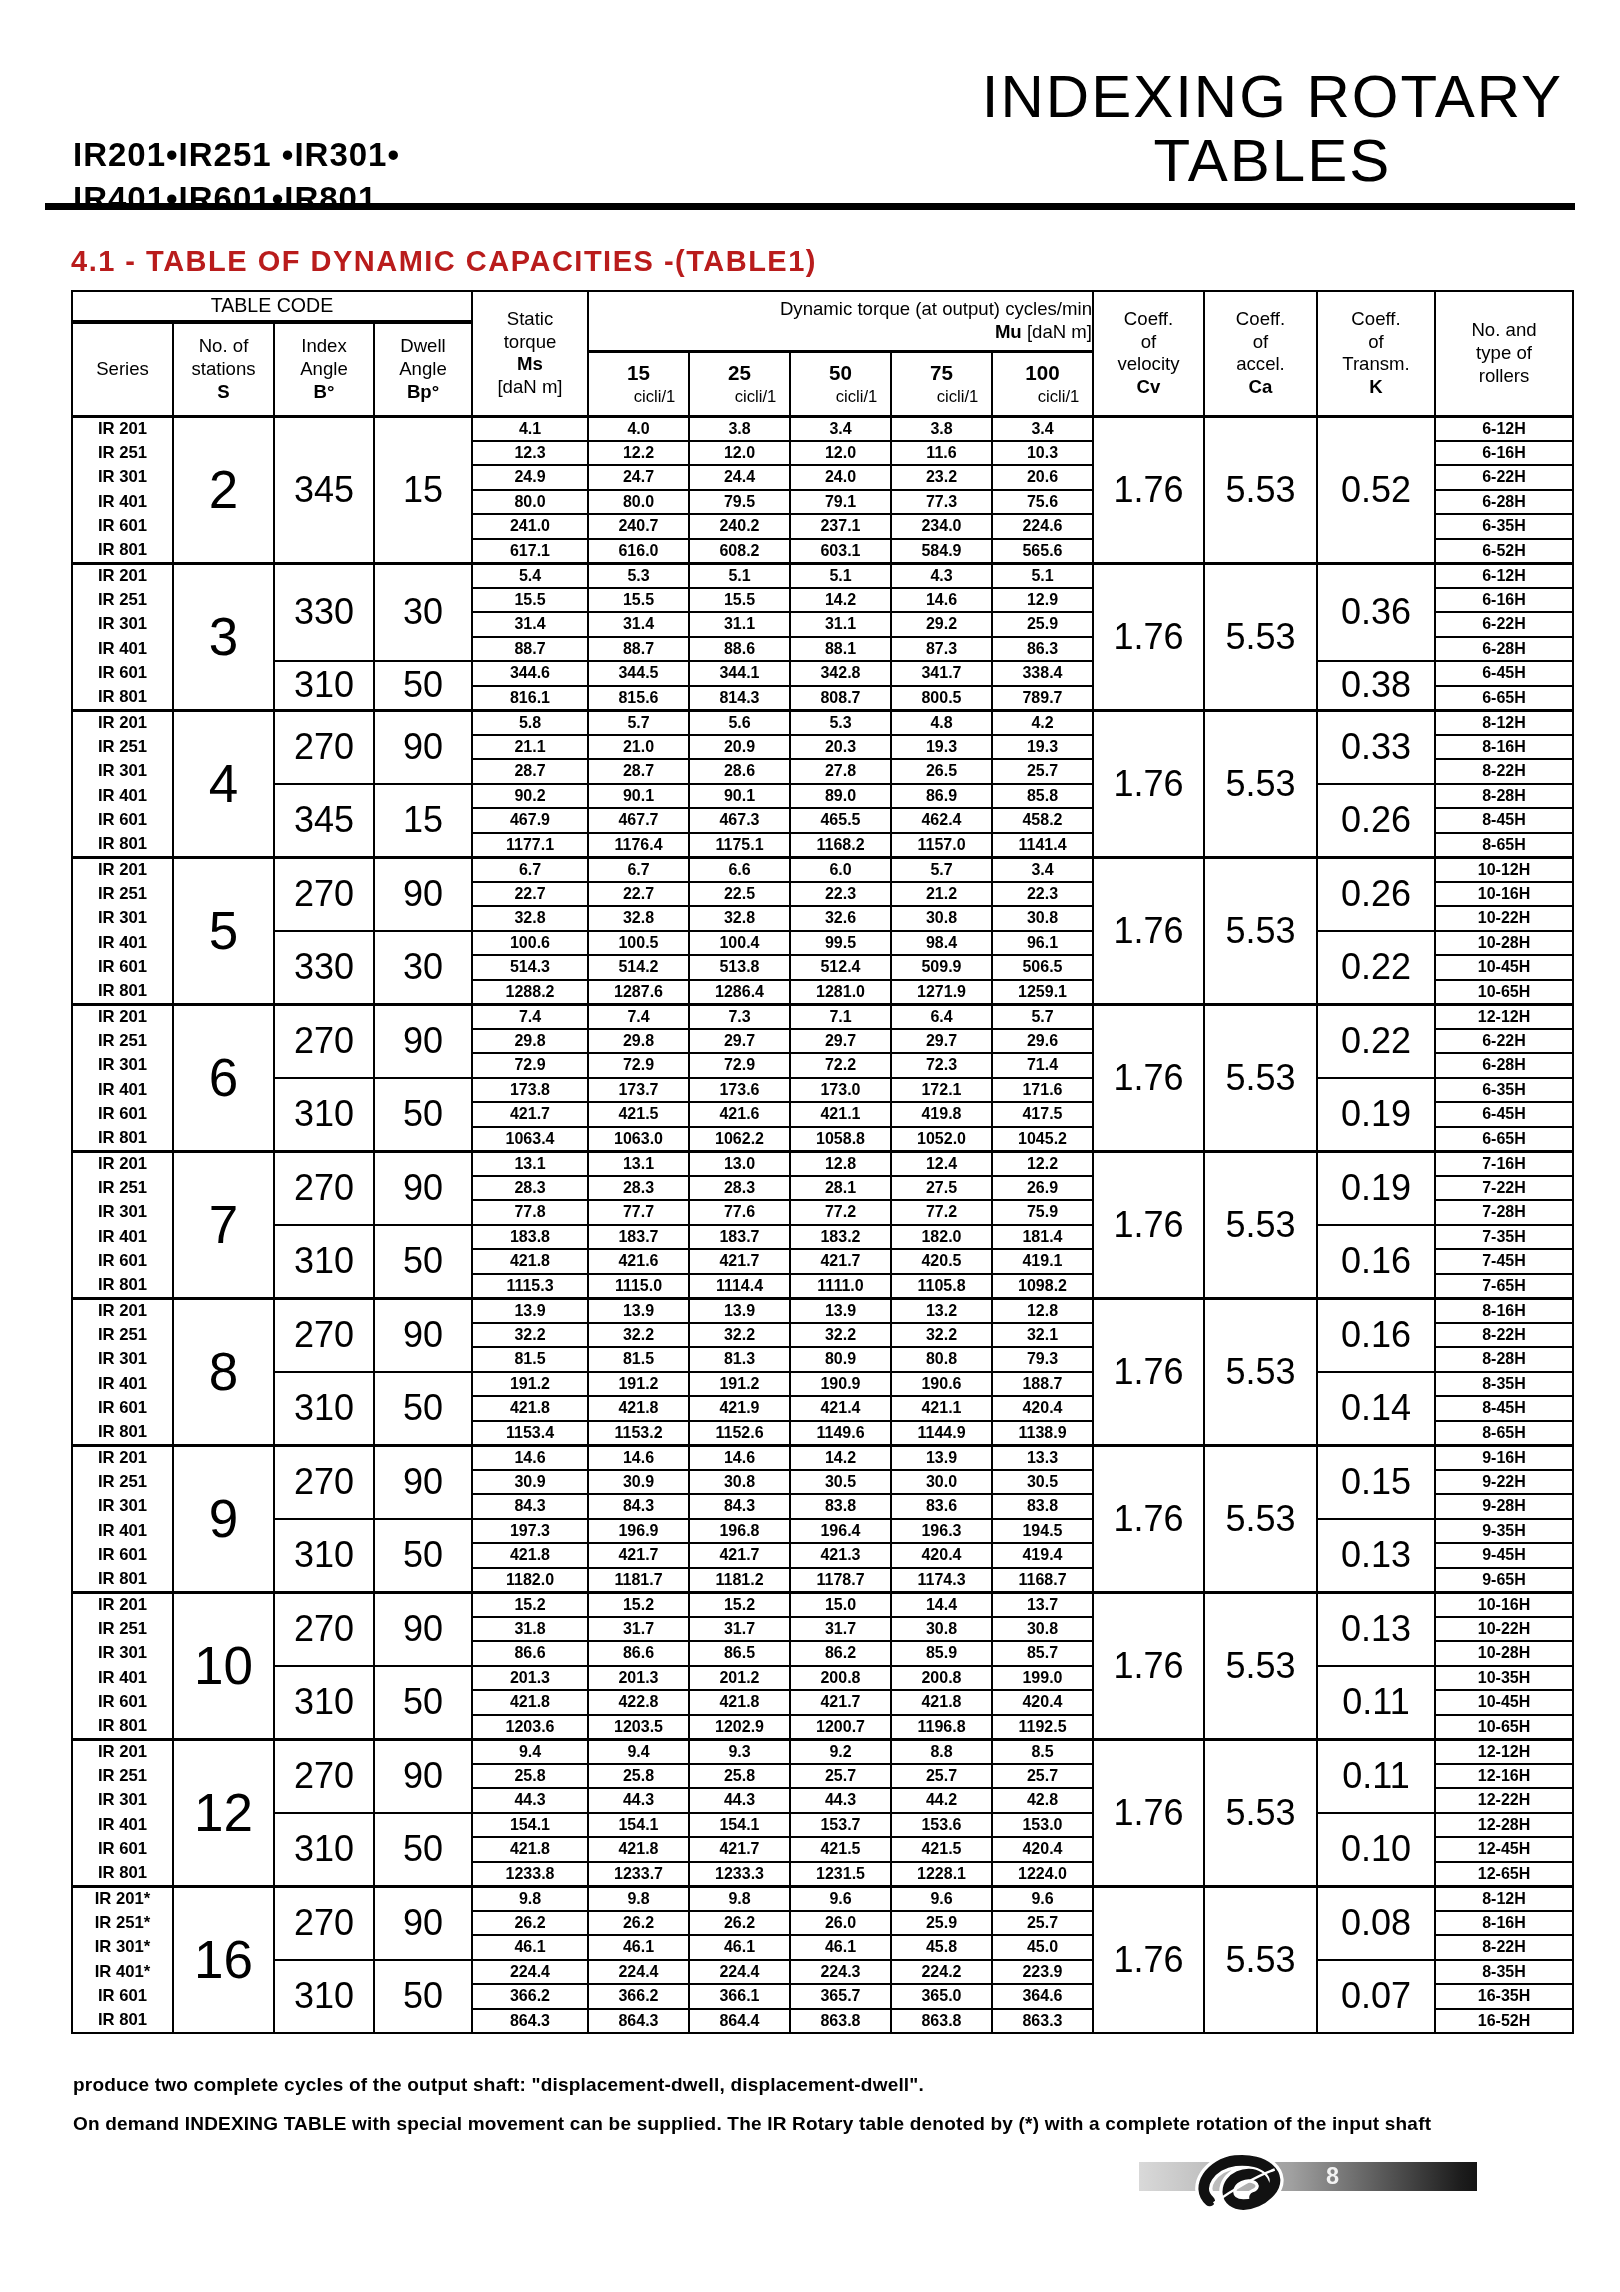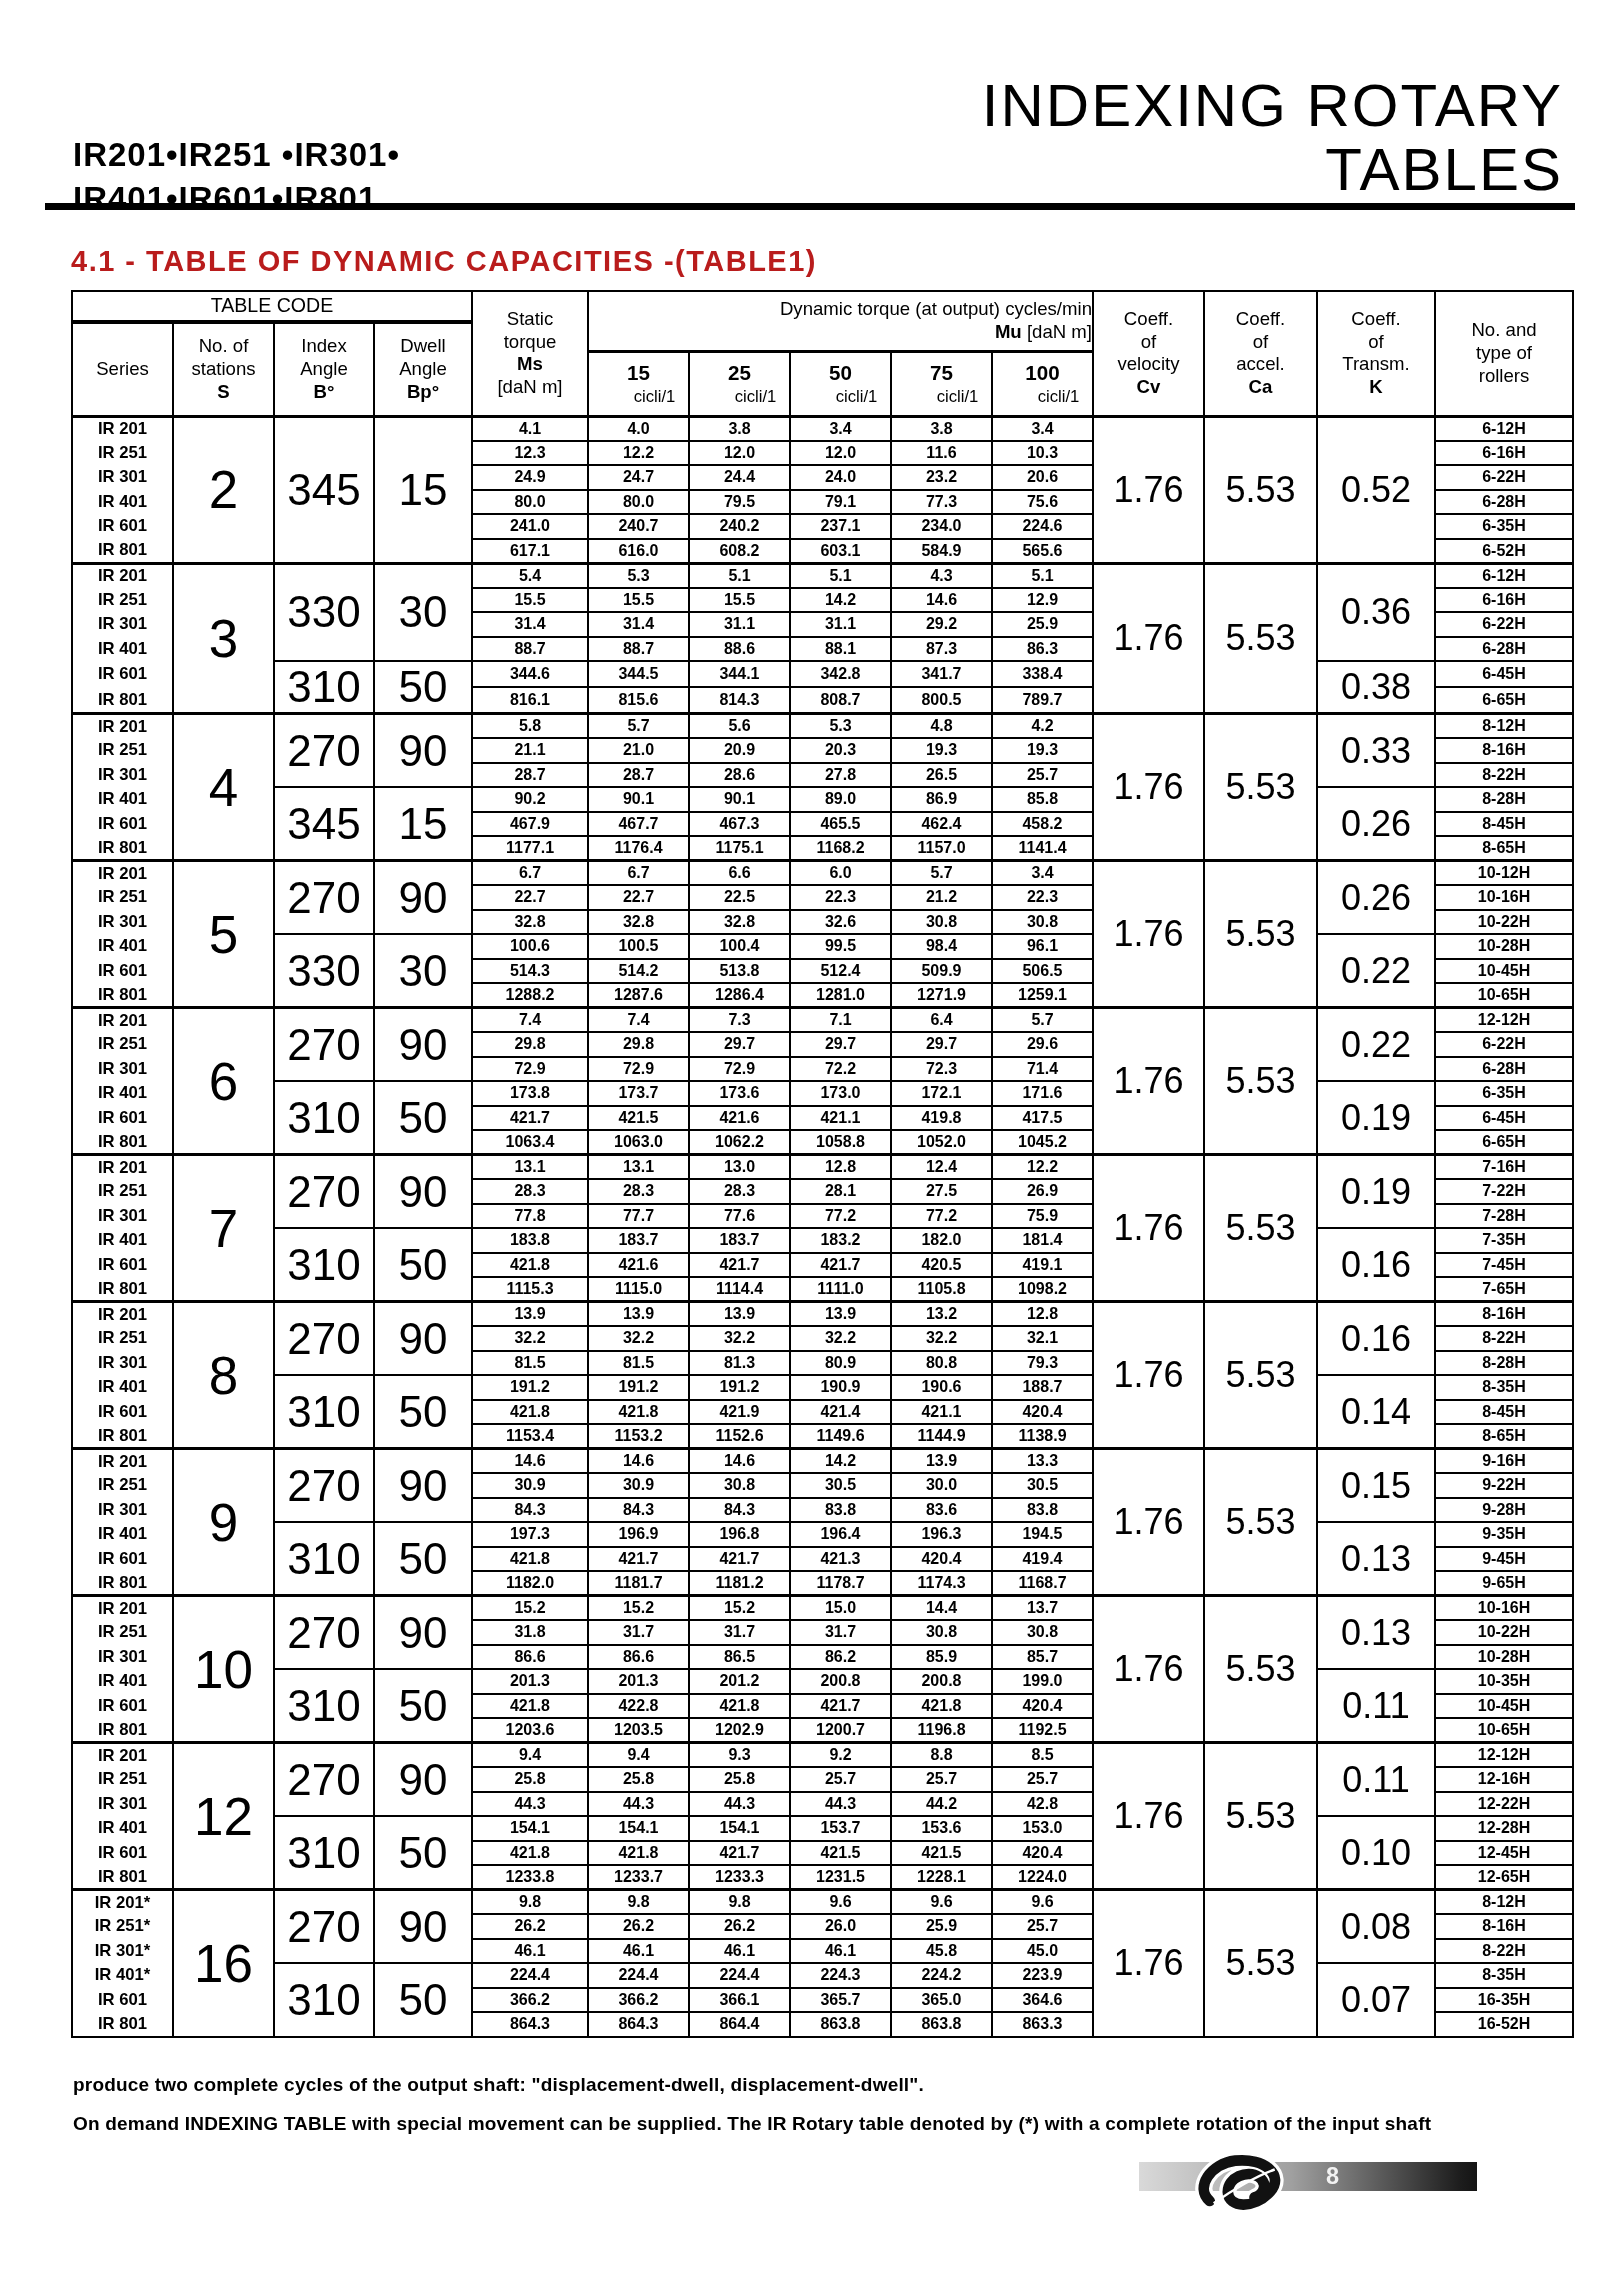--- a/index.html
+++ b/index.html
@@ -3,21 +3,21 @@
 <meta charset="utf-8">
 <style>
   html,body { margin:0; padding:0; background:#e8e8e8; }
   .page {
     position:relative; width:1620px; height:2293px; margin:0 auto;
     background:#ffffff; font-family:"Liberation Sans", sans-serif; color:#000;
     overflow:hidden;
   }
   
   .doc-title {
-    position:absolute; top:74px; right:57px; text-align:right;
+    position:absolute; top:65px; right:57px; text-align:center;
     font-size:60px; line-height:1.06; letter-spacing:2px; font-weight:normal;
     font-stretch:condensed; white-space:nowrap;
   }
   .models {
     position:absolute; left:73px; top:133px;
     font-size:33px; font-weight:bold; line-height:1.32; letter-spacing:1px;
     white-space:nowrap;
   }
   .rule { position:absolute; left:45px; width:1530px; top:203px; height:6.9px; background:#000; }
   .section-title {
@@ -38,21 +38,21 @@
   th { font-weight:normal; font-size:18.6px; line-height:1.22; }
   th.tc { font-size:19.6px; border-bottom:4.9px solid #000; }
   th.dyn { border-bottom:3.9px solid #000; }
   th.dyn div { margin:1px 0;text-align:right; }
   th.cy .cyv { font-size:20.6px; font-weight:bold; }
   th.cy .cyu { font-size:16.7px; margin-top:2px;padding-left:32px; }
   tbody tr { height:24.5px; }
   tbody tr.gf td { border-top:3.9px solid #000; }
   td.ser { text-align:left; padding-left:8.8px; font-size:16.7px; font-weight:bold; }
   td.big { font-size:53px; }
-  td.mid { font-size:44px;margin-top:23px; }
+  td.mid { font-size:36px;margin-top:23px; }
   td.coef { font-size:36px; }
   td.sp  { border-top:2.9px solid #000; }
   td.num, td.rol { font-size:16px; font-weight:bold; border-bottom:2.9px solid #000; }
   
   .footnote {
     position:absolute; left:73px; top:2066px; width:1480px;
     font-size:19px; font-weight:bold; line-height:2.05; letter-spacing:0.2px;
   }
   .footer-bar {
     position:absolute; left:1139px; top:2162px; width:338px; height:29px;

